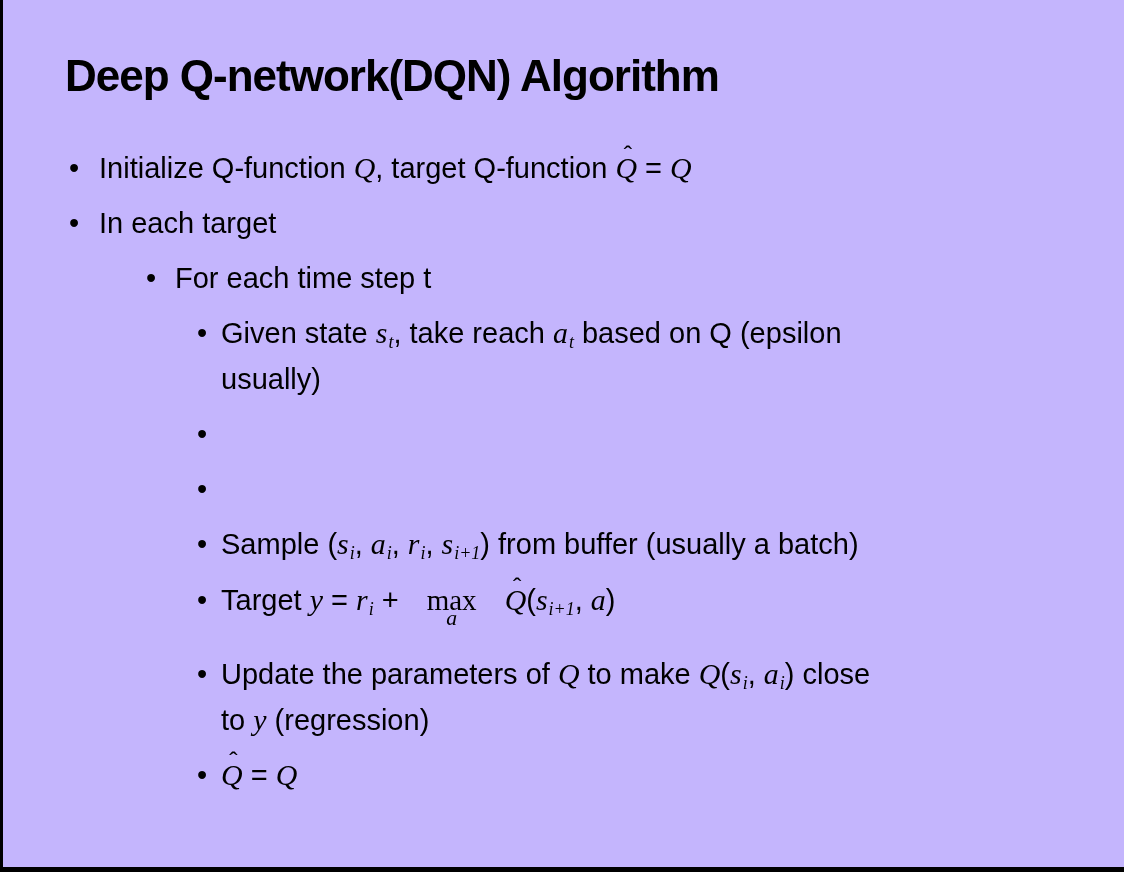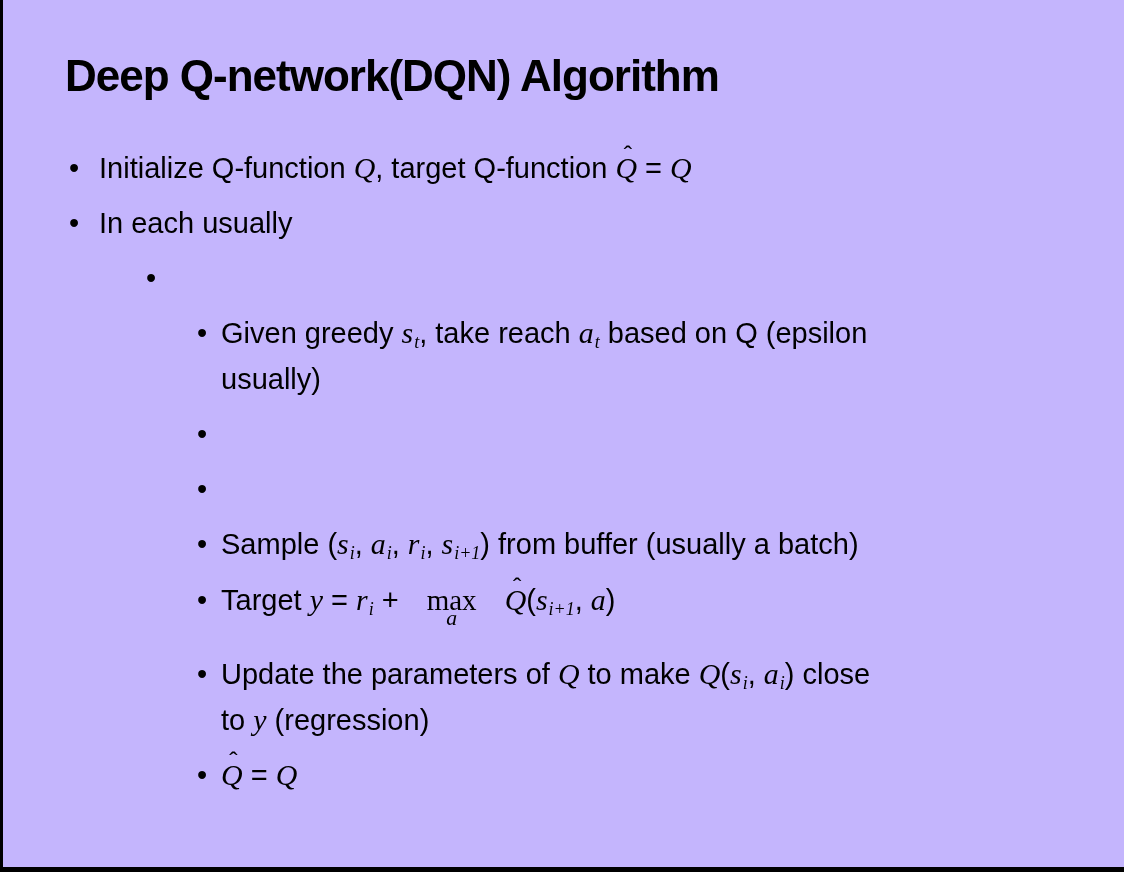--- a/index.html
+++ b/index.html
@@ -99,28 +99,29 @@
 
 <div class="frame">
   <h1 class="title">Deep Q-network(DQN) Algorithm</h1>
   <div class="bullets">
       <div class="b lvl1">
         <span class="dot">•</span>
         <div class="bt"><span class="txt">Initialize Q-function </span><span class="var">Q</span><span class="txt">, target Q-function </span><span class="hat"><span class="mark">ˆ</span><span class="hv">Q</span></span><span class="txt"> = </span><span class="var">Q</span></div>
       </div>
       <div class="b lvl1">
         <span class="dot">•</span>
-        <div class="bt"><span class="txt">In each usually</span></div>
+        <div class="bt"><span class="txt">In each target</span></div>
       </div>
       <div class="b lvl2">
         <span class="dot">•</span>
+        <div class="bt"><span class="txt">For each time step t</span></div>
       </div>
       <div class="b lvl3">
         <span class="dot">•</span>
-        <div class="bt"><span class="txt">Given greedy </span><span class="var">s</span><span class="sub">t</span><span class="txt">, take reach </span><span class="var">a</span><span class="sub">t</span><span class="txt"> based on Q (epsilon</span><br><span class="txt">usually)</span></div>
+        <div class="bt"><span class="txt">Given state </span><span class="var">s</span><span class="sub">t</span><span class="txt">, take reach </span><span class="var">a</span><span class="sub">t</span><span class="txt"> based on Q (epsilon</span><br><span class="txt">usually)</span></div>
       </div>
       <div class="b lvl3">
         <span class="dot">•</span>
       </div>
       <div class="b lvl3">
         <span class="dot">•</span>
       </div>
       <div class="b lvl3">
         <span class="dot">•</span>
         <div class="bt"><span class="txt">Sample (</span><span class="var">s</span><span class="sub">i</span><span class="txt">, </span><span class="var">a</span><span class="sub">i</span><span class="txt">, </span><span class="var">r</span><span class="sub">i</span><span class="txt">, </span><span class="var">s</span><span class="sub">i+1</span><span class="txt">) from buffer (usually a batch)</span></div>

